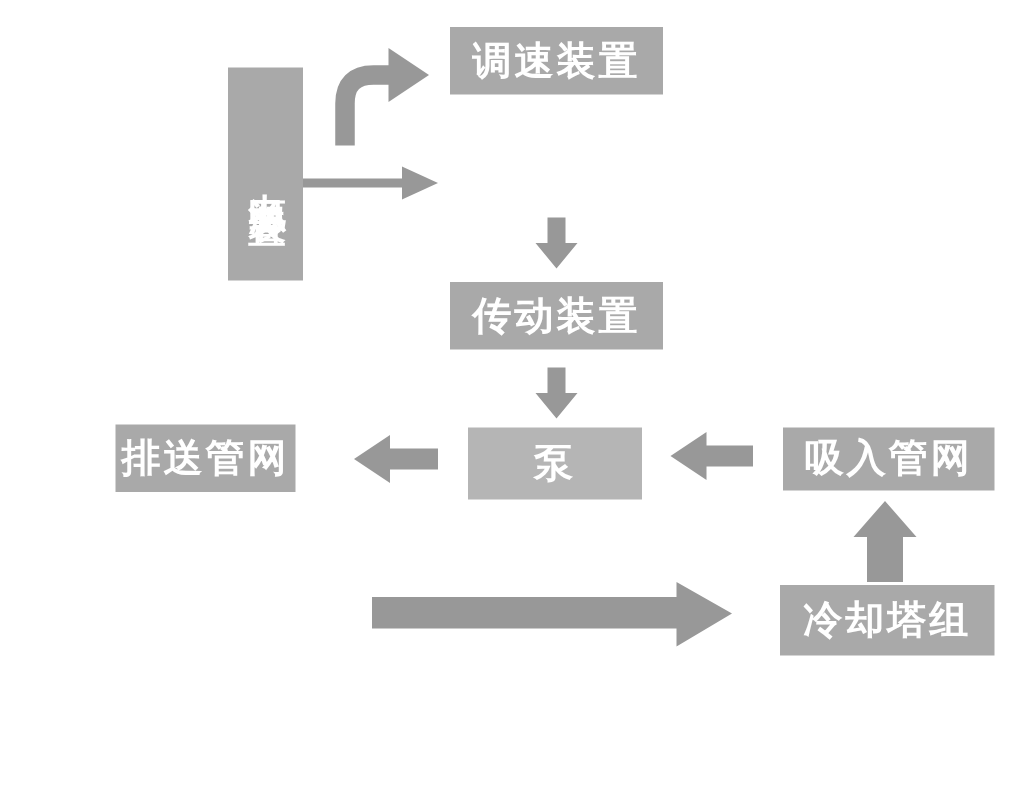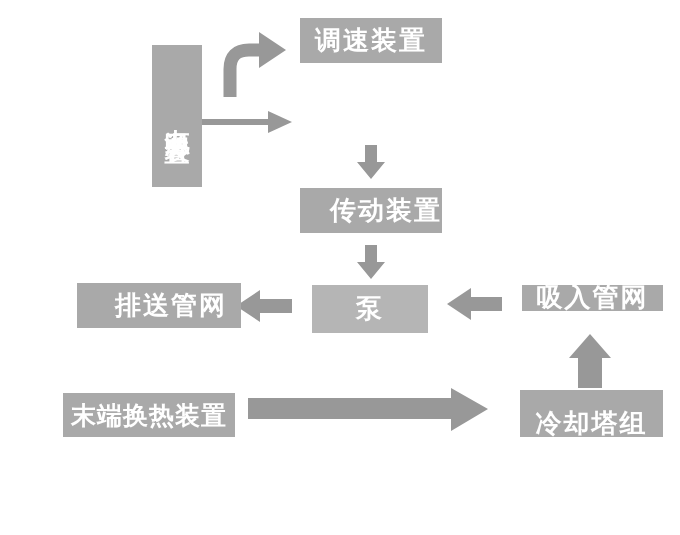--- a/index.html
+++ b/index.html
@@ -33,25 +33,25 @@
     left: 122px; top: 45px; width: 50px; height: 142px;
   }
   #node-power .vlabel {
     writing-mode: vertical-rl;
     text-orientation: upright;
     letter-spacing: 4px;
     font-size: 25px;
   }
   #node-speed-control { left: 270px; top: 18px;  width: 142px; height: 45px; }
   #node-motor         { left: 270px; top: 95px;  width: 142px; height: 45px; }
-  #node-transmission  { left: 270px; top: 188px; width: 142px; height: 45px; justify-content: flex-end; }
+  #node-transmission  { left: 270px; top: 188px; width: 142px; height: 45px; }
   #node-pump          { left: 282px; top: 285px; width: 116px; height: 48px; background: var(--pump-fill, #b5b5b5); }
-  #node-discharge     { left: 47px;  top: 283px; width: 140px; height: 45px; padding-left: 24px; }
-  #node-suction       { left: 492px; top: 285px; width: 141px; height: 26px; }
-  #node-cooling       { left: 490px; top: 390px; width: 143px; height: 47px; align-items: flex-end; }
+  #node-discharge     { left: 47px;  top: 283px; width: 120px; height: 45px; }
+  #node-suction       { left: 492px; top: 285px; width: 141px; height: 42px; }
+  #node-cooling       { left: 490px; top: 390px; width: 143px; height: 47px; }
   #node-terminal      { left: 33px;  top: 393px; width: 172px; height: 44px; font-size: 25px; letter-spacing: 1px; }
 
   #diagram-title {
     position: absolute;
     left: 253px;
     top: 462px;
     font-size: 26px;
     font-weight: 600;
     letter-spacing: 2px;
     color: var(--title-text, #3a3a3a);
@@ -120,18 +120,15 @@
   </div>
 
   <div class="node" id="node-suction">
     <span>吸入管网</span>
   </div>
 
   <div class="node" id="node-cooling">
     <span>冷却塔组</span>
   </div>
 
-  <div class="node" id="node-terminal">
-    <span>末端换热装置</span>
-  </div>
 
 
 </div>
 
 </body></html>

